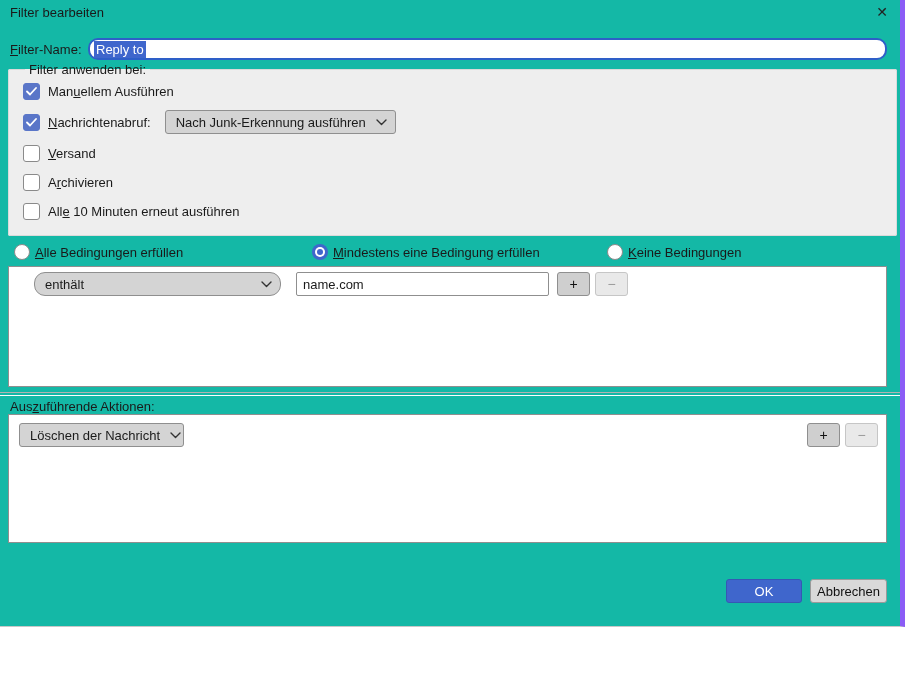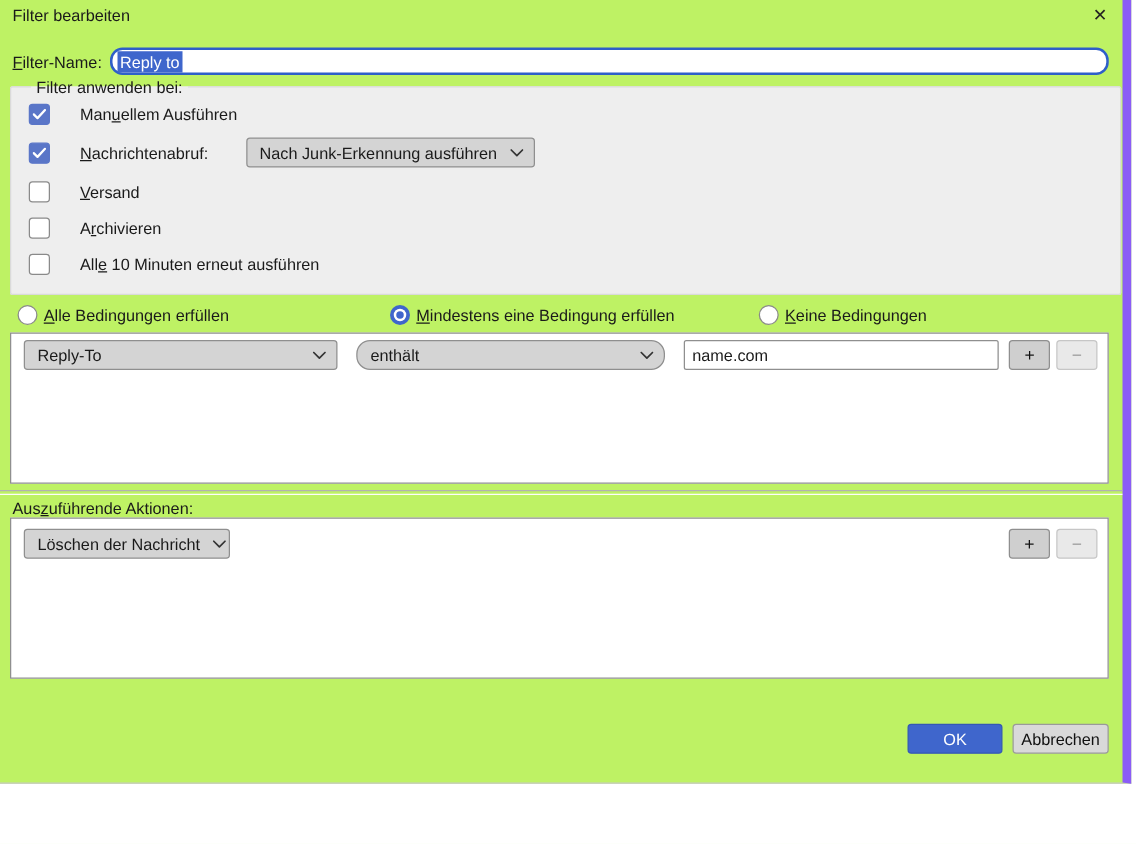--- a/index.html
+++ b/index.html
@@ -1,35 +1,35 @@
 <!DOCTYPE html>
 <html lang="de"><head>
 <meta charset="utf-8">
 <style>
   html,body{margin:0;padding:0;background:#ffffff;font-family:"Liberation Sans","DejaVu Sans",sans-serif;}
   .canvas{position:relative;width:909px;height:675px;background:#ffffff;overflow:hidden;}
-  .dialog{position:absolute;left:0;top:0;width:905px;height:627px;background:#bef264;
-          border-right:7px solid #8b5cf6;border-bottom:1px solid #c8c8c8;box-sizing:border-box;
+  .dialog{position:absolute;left:0;top:0;width:905px;height:627px;background:#14b8a6;
+          border-right:5px solid #8b5cf6;border-bottom:1px solid #c8c8c8;box-sizing:border-box;
           font-size:13px;color:#1a1a1a;}
   
   .titlebar{position:absolute;left:0;top:0;width:100%;height:24px;}
   .title{position:absolute;left:10px;top:5px;font-size:13px;}
   .close-btn{position:absolute;right:4px;top:1px;width:28px;height:22px;display:flex;align-items:center;justify-content:center;cursor:pointer;background:transparent;border:none;}
   
   .name-row{position:absolute;left:0;top:38px;width:100%;height:24px;}
   .name-label{position:absolute;left:10px;top:4px;}
   .name-input{position:absolute;left:88px;top:0;width:799px;height:22px;background:#ffffff;
               border:2px solid #2e5fc8;border-radius:10px;box-sizing:border-box;display:flex;align-items:center;padding-left:4px;}
   .sel-text{background:#3f66cc;color:#ffffff;padding:1px 2px;}
   u{text-decoration:underline;}
   
   fieldset.apply{position:absolute;left:8px;top:62px;width:889px;height:174px;box-sizing:border-box;
                  border:1px solid #dadada;border-radius:2px;margin:0;padding:4px 0 0 14px;background:#eeeeee;}
   fieldset.apply legend{font-weight:normal;padding:0 4px;margin-left:2px;background:transparent;}
-  .cb-row{display:flex;align-items:center;margin:0 0 9px 0;height:20px;gap:16px;}
+  .cb-row{display:flex;align-items:center;margin:0 0 9px 0;height:20px;}
   .cb-row.tall{height:24px;}
   .checkbox{width:17px;height:17px;box-sizing:border-box;border-radius:3px;margin-right:8px;flex:0 0 auto;
             display:flex;align-items:center;justify-content:center;cursor:pointer;}
   .checkbox.unchecked{background:#ffffff;border:1px solid #8a8a8a;}
   .checkbox.checked{background:#5a76c8;border:1px solid #5a76c8;}
   .checkbox.checked svg{display:block;}
   
   .dropdown{height:24px;background:#d4d4d4;border:1px solid #8f8f8f;border-radius:3px;box-sizing:border-box;
             display:inline-flex;align-items:center;justify-content:space-between;padding:0 8px 0 10px;cursor:pointer;gap:10px;}
   .dropdown .dd-label{white-space:nowrap;}
@@ -134,26 +134,20 @@
         <span><span></span><u>M</u><span>indestens eine Bedingung erfüllen</span></span>
       </div>
       <div class="radio-item" style="left:607px;">
         <span class="radio off"></span>
         <span><span></span><u>K</u><span>eine Bedingungen</span></span>
       </div>
     </div>
 
     <div class="white-box cond-box">
       <div style="position:absolute;left:10px;top:5px;right:8px;display:flex;align-items:center;">
-        <div class="dropdown" style="width:252px;">
-          <span class="dd-label">Reply-To</span>
-          <svg class="chev" width="11" height="7" viewBox="0 0 11 7">
-              <polyline points="1,1 5.5,5.5 10,1" fill="none" stroke="#333" stroke-width="1.4" stroke-linecap="round" stroke-linejoin="round"></polyline>
-            </svg>
-        </div>
         <div class="dropdown" style="width:247px;margin-left:15px;border-radius:11px;">
           <span class="dd-label">enthält</span>
           <svg class="chev" width="11" height="7" viewBox="0 0 11 7">
               <polyline points="1,1 5.5,5.5 10,1" fill="none" stroke="#333" stroke-width="1.4" stroke-linecap="round" stroke-linejoin="round"></polyline>
             </svg>
         </div>
         <div class="text-input" style="width:253px;margin-left:15px;">
           <span>name.com</span>
         </div>
         <div class="small-btn enabled" style="margin-left:8px;">

